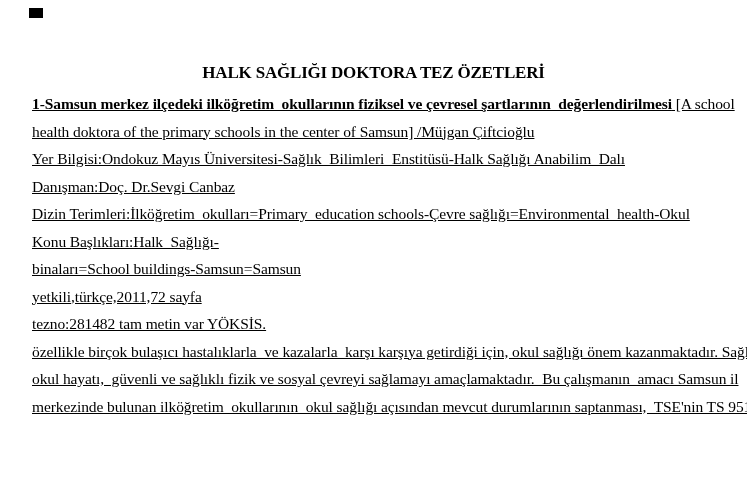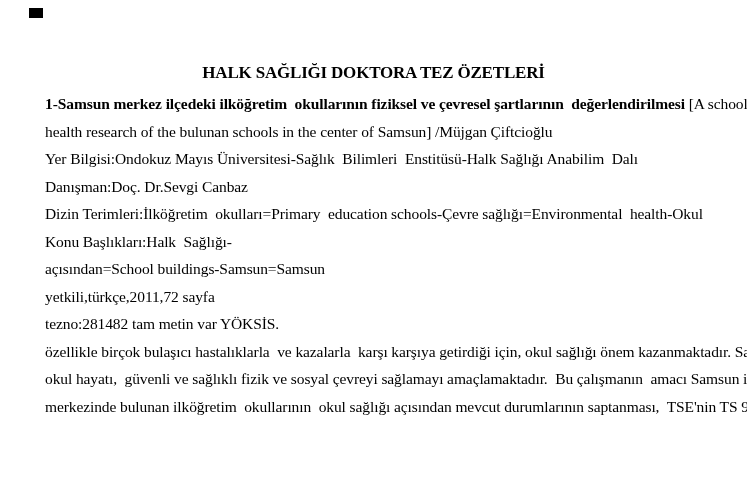--- a/index.html
+++ b/index.html
@@ -37,25 +37,26 @@
     width: 747px;
     margin: 0;
     text-align: center;
     font-size: 17px;
     font-weight: bold;
     letter-spacing: -0.2px;
     white-space: pre;
   }
   .doc-body {
     position: absolute;
-    left: 45px;
+    left: 32px;
     top: 90px;
     width: 672px;
     font-size: 15.5px;
     letter-spacing: -0.1px;
+    text-decoration: underline;
   }
   .line {
     height: 27.5px;
     line-height: 27.5px;
     white-space: pre;
     overflow: visible;
   }
   .b {
     font-weight: bold;
   }
@@ -66,26 +67,26 @@
 <div class="page">
 
   <div class="scan-mark"></div>
 
   <h1 class="doc-title">HALK SAĞLIĞI DOKTORA TEZ ÖZETLERİ</h1>
 
   <div class="doc-body">
 
     <div class="line"><span class="b">1-Samsun merkez ilçedeki ilköğretim  okullarının fiziksel ve çevresel şartlarının  değerlendirilmesi</span><span> [A school</span></div>
 
-    <div class="line">health research of the bulunan schools in the center of Samsun] /Müjgan Çiftcioğlu</div>
+    <div class="line">health doktora of the primary schools in the center of Samsun] /Müjgan Çiftcioğlu</div>
     <div class="line">Yer Bilgisi:Ondokuz Mayıs Üniversitesi-Sağlık  Bilimleri  Enstitüsü-Halk Sağlığı Anabilim  Dalı</div>
     <div class="line">Danışman:Doç. Dr.Sevgi Canbaz</div>
     <div class="line">Dizin Terimleri:İlköğretim  okulları=Primary  education schools-Çevre sağlığı=Environmental  health-Okul</div>
     <div class="line">Konu Başlıkları:Halk  Sağlığı-</div>
-    <div class="line">açısından=School buildings-Samsun=Samsun</div>
+    <div class="line">binaları=School buildings-Samsun=Samsun</div>
     <div class="line">yetkili,türkçe,2011,72 sayfa</div>
     <div class="line">tezno:281482 tam metin var YÖKSİS.</div>
     <div class="line">özellikle birçok bulaşıcı hastalıklarla  ve kazalarla  karşı karşıya getirdiği için, okul sağlığı önem kazanmaktadır. Sağlıklı</div>
     <div class="line">okul hayatı,  güvenli ve sağlıklı fizik ve sosyal çevreyi sağlamayı amaçlamaktadır.  Bu çalışmanın  amacı Samsun il</div>
     <div class="line">merkezinde bulunan ilköğretim  okullarının  okul sağlığı açısından mevcut durumlarının saptanması,  TSE'nin TS 9518</div>
 
   </div>
 
 </div>
 

